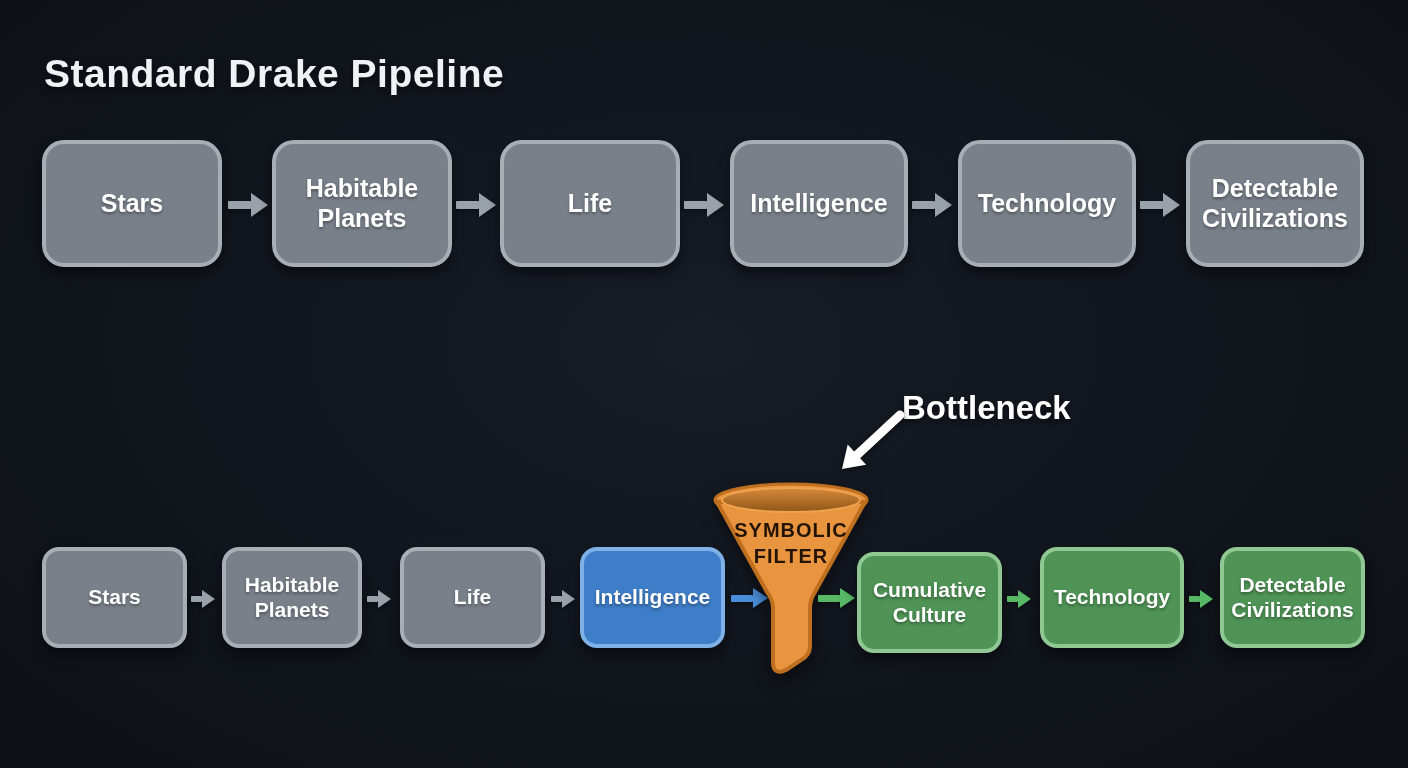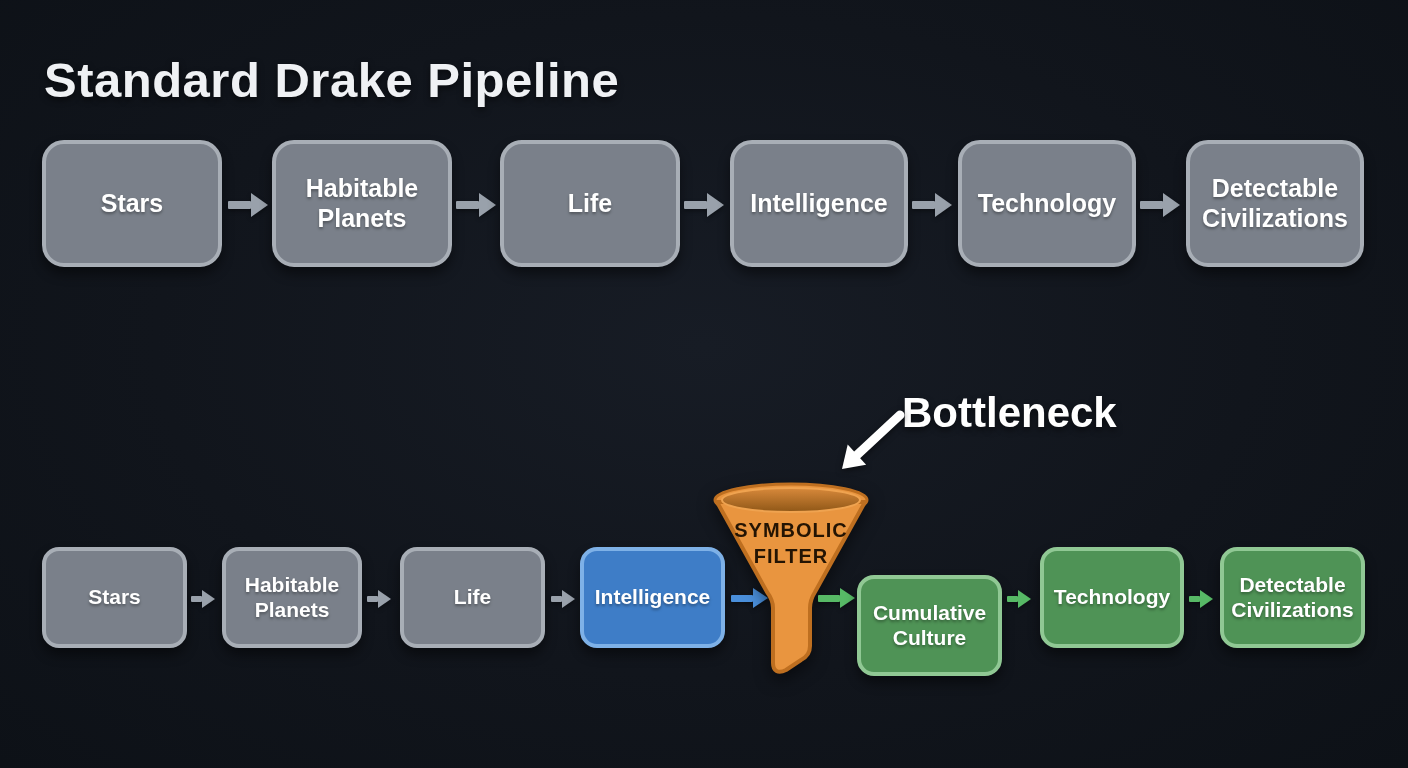--- a/index.html
+++ b/index.html
@@ -29,21 +29,21 @@
   }
   .stage {
     position:relative; width:1408px; height:768px;
     background: radial-gradient(ellipse at 50% 45%, #171c25 0%, #11151c 55%, #0d1117 100%);
   }
   .title {
     position:absolute; color:var(--title-color); font-weight:700;
     letter-spacing:.5px; white-space:nowrap;
     text-shadow:0 3px 6px rgba(0,0,0,.55);
   }
-  .title.top { left:44px; top:52px; font-size:49px; }
+  .title.top { left:44px; top:52px; font-size:39px; }
   .title.bottom { left:44px; top:425px; font-size:37px; }
 
   .node {
     position:absolute; display:flex; align-items:center; justify-content:center;
     text-align:center; color:var(--node-text); font-weight:700; line-height:1.18;
     border-style:solid; box-shadow:0 7px 12px rgba(0,0,0,.45);
     text-shadow:0 2px 3px rgba(0,0,0,.35);
   }
   .node.lg { font-size:25px; border-width:4px; border-radius:22px; padding:6px 12px; }
   .node.sm { font-size:21px; border-width:4px; border-radius:17px; padding:4px 8px; }
@@ -70,21 +70,21 @@
   svg.funnel { position:absolute; overflow:visible; filter: drop-shadow(0 6px 8px rgba(0,0,0,.5)); }
   .funnel-rim  { fill:var(--orange-fill); stroke:var(--orange-border); stroke-width:3; }
   .funnel-body { fill:var(--orange-fill); stroke:var(--orange-border); stroke-width:4; stroke-linejoin:round; }
   .funnel-mouth{ fill:url(#innerGrad); stroke:#EFA350; stroke-width:2; }
   .funnel-text {
     fill:var(--funnel-text); font-family:"Liberation Sans",sans-serif;
     font-size:20px; font-weight:700; text-anchor:middle; letter-spacing:1px;
   }
   .annotation-label {
     position:absolute; color:var(--annotation-color); font-weight:700;
-    font-size:42px; white-space:nowrap; text-shadow:0 3px 6px rgba(0,0,0,.55);
+    font-size:33px; white-space:nowrap; text-shadow:0 3px 6px rgba(0,0,0,.55);
   }
   svg.annot-arrow { position:absolute; overflow:visible; filter: drop-shadow(0 2px 3px rgba(0,0,0,.5)); }
   .annot-stroke { stroke:var(--annotation-color); stroke-width:9; stroke-linecap:round; }
   .annot-head   { fill:var(--annotation-color); }
 </style>
 </head>
 <body>
 
 <div class="stage">
 
@@ -179,21 +179,21 @@
     <ellipse class="funnel-mouth" cx="83" cy="20" rx="69" ry="12"></ellipse>
     <text class="funnel-text" x="83" y="57">SYMBOLIC</text>
     <text class="funnel-text" x="83" y="83">FILTER</text>
   </svg>
 
   <div class="arrow md c-green" style="left:818px; top:588px">
       <span class="shaft"></span>
       <span class="head"></span>
     </div>
 
-  <div class="node green sm" style="left:857px; top:575px; width:145px; height:101px">
+  <div class="node green sm" style="left:857px; top:552px; width:145px; height:101px">
     <span>Cumulative Culture</span>
   </div>
   <div class="arrow sm c-green" style="left:1007px; top:590px">
       <span class="shaft"></span>
       <span class="head"></span>
     </div>
 
   <div class="node green sm" style="left:1040px; top:547px; width:144px; height:101px">
     <span>Technology</span>
   </div>

